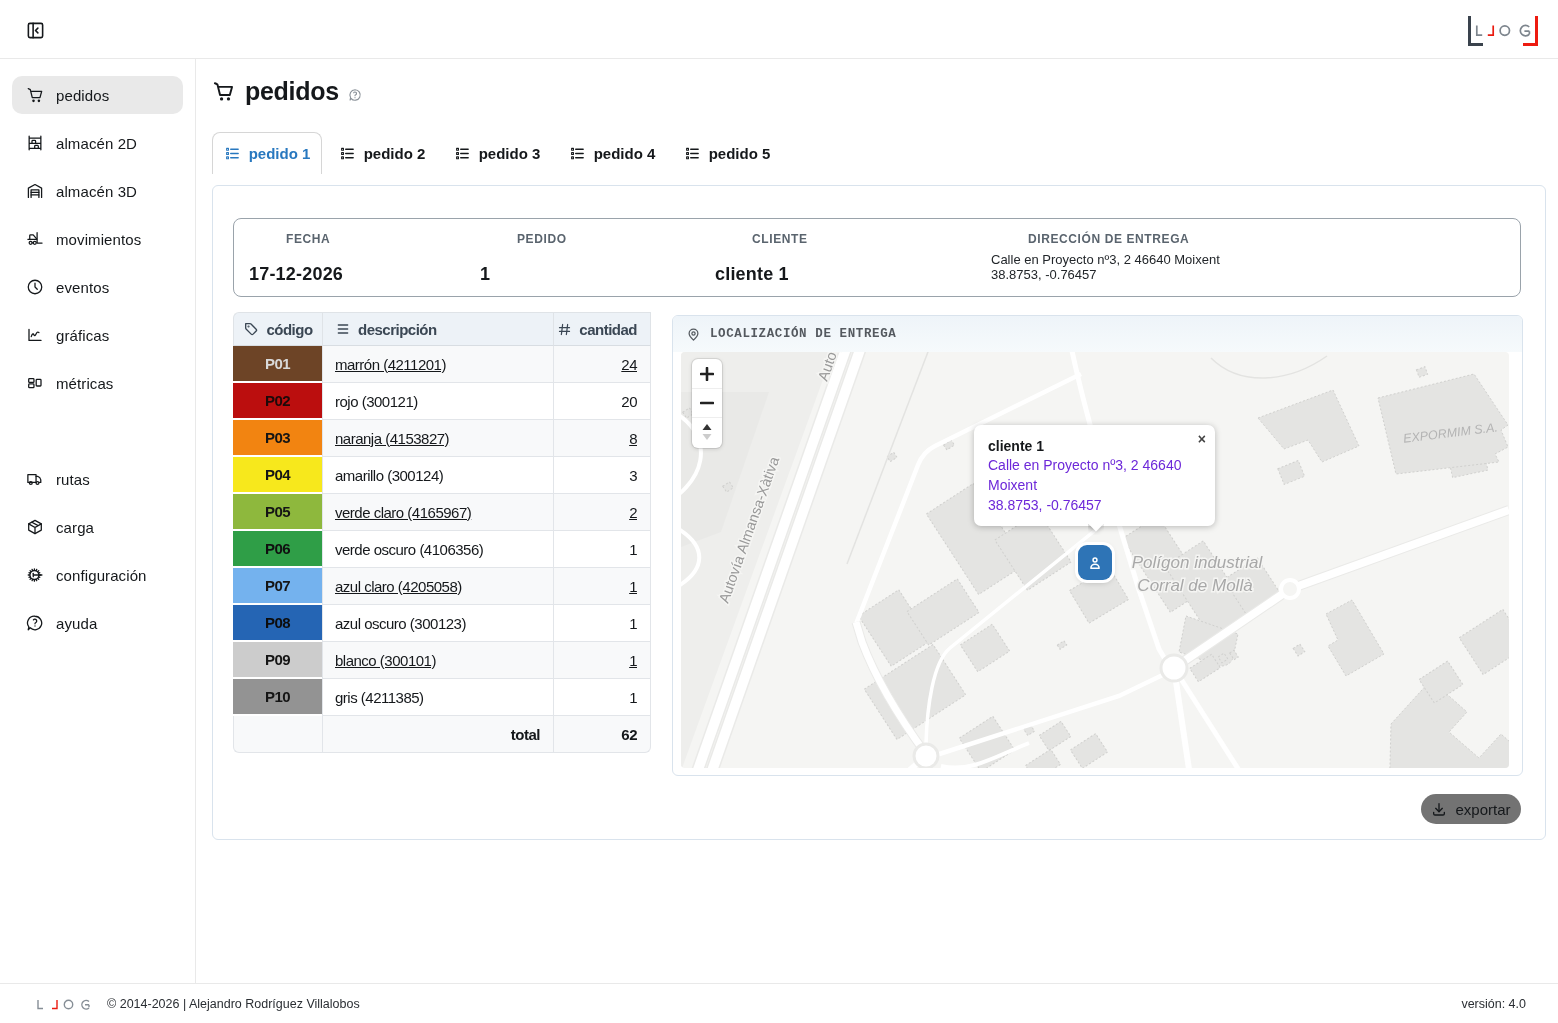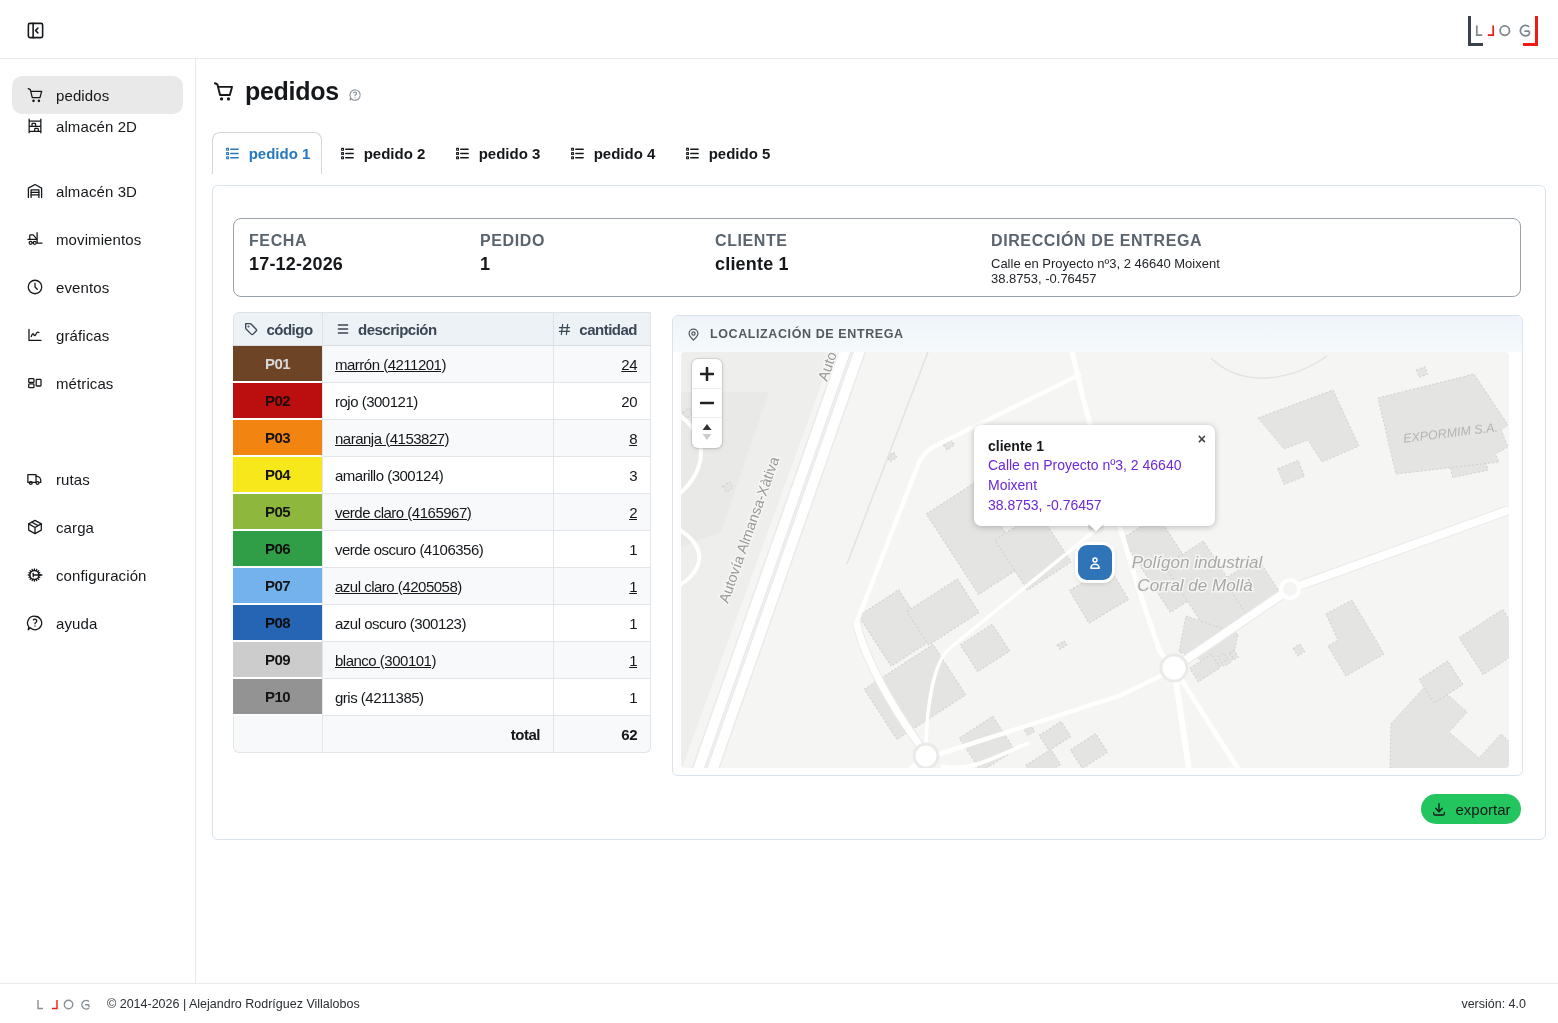--- a/index.html
+++ b/index.html
@@ -37,22 +37,22 @@
   .tab.act { border:1px solid #d6d6d6; border-bottom:none; border-radius:8px 8px 0 0; color:#2878bf; }
 
   
   .panel { position:absolute; left:212px; top:185px; width:1334px; height:655px;
     border:1px solid #d9e3ed; border-radius:6px; background:#fff; }
 
   
   .infobox { position:absolute; left:20px; top:32px; width:1288px; height:79px;
     border:1px solid #9aa3ab; border-radius:8px; }
   .ib { position:absolute; top:13px; }
-  .ib .lb { font-size:16px; font-weight:bold; color:#5a646e; letter-spacing:.6px; }
-  .ib .vl { font-size:18px; font-weight:bold; color:#15181b; margin-top:4px; letter-spacing:.2px; }
+  .ib .lb { font-size:12px; font-weight:bold; color:#5a646e; letter-spacing:.6px;margin-left:37px; }
+  .ib .vl { font-size:18px; font-weight:bold; color:#15181b; margin-top:18px; letter-spacing:.2px; }
   .ib .ad { font-size:13px; color:#22262a; margin-top:6px; line-height:15px; }
 
   
   table.tb { position:absolute; left:20px; top:126px; width:418px; border-collapse:separate;
     border-spacing:0; font-size:15px; letter-spacing:-0.5px; }
   .tb th { background:#edf2f7; color:#3b4754; font-weight:bold; height:34px;
     border-top:1px solid #dfe3e7; border-bottom:1px solid #d8dde2; text-align:left; }
   .tb th .thw { display:flex; align-items:center; }
   .tb th svg { margin-right:7px; }
   .tb td { height:37px; border-bottom:1px solid #e2e5e9; }
@@ -69,21 +69,21 @@
   .tb td.c1 { border-bottom:2px solid #fff; }
   .tb tr.tot td { font-weight:bold; background:#f8f9fa; }
   .tb tr.tot td.c1 { border-bottom:1px solid #e2e5e9; border-left:1px solid #e2e5e9; border-bottom-left-radius:6px; }
   .tb tr.tot td.c2 { text-align:right; padding-right:13px; }
   .tb tr.tot td.c3 { border-bottom-right-radius:6px; }
 
   
   .mpanel { position:absolute; left:459px; top:129px; width:851px; height:461px;
     border:1px solid #d9e3ed; border-radius:6px; background:#fff; overflow:hidden; }
   .mhead { height:36px; background:linear-gradient(#eef4f9,#f6fafc); display:flex; align-items:center; padding-left:13px;
-    font-size:12.5px; font-weight:bold; color:#54595f; letter-spacing:.6px; }
+    font-size:12.5px; font-weight:bold; color:#54595f; letter-spacing:.6px;font-family:Liberation Mono, monospace; }
   .mhead svg { margin-right:9px; }
   .mapwrap { position:absolute; left:8px; top:36px; width:828px; height:416px; border-radius:4px; overflow:hidden; }
 
   
   .zctl { position:absolute; left:11px; top:7px; width:30px; height:89px; background:#fff;
     border-radius:6px; box-shadow:0 0 0 1px rgba(0,0,0,.08), 0 1px 4px rgba(0,0,0,.15); }
   .zctl .zc { height:29px; display:flex; align-items:center; justify-content:center; }
   .zctl .zc + .zc { border-top:1px solid #eee; }
 
   
@@ -92,21 +92,21 @@
   .pop .t { font-size:14px; font-weight:bold; color:#15181b; }
   .pop .l { font-size:14px; color:#6d28d9; margin-top:1px; line-height:20px; }
   .pop .x { position:absolute; right:9px; top:6px; font-size:14px; color:#444; font-weight:bold; }
   .ptip { position:absolute; left:407px; top:172px; width:16px; height:11px; overflow:hidden; }
   .ptip::after { content:""; position:absolute; left:2px; top:-7px; width:12px; height:12px;
     background:#fff; transform:rotate(45deg); box-shadow:0 1px 5px rgba(0,0,0,.3); }
   .marker { position:absolute; left:397px; top:193px; width:34px; height:35px; background:#2e74b6;
     border-radius:9px; box-shadow:0 0 0 3px #fff, 0 2px 6px rgba(0,0,0,.25); display:flex; align-items:center; justify-content:center; }
 
   
-  .export { position:absolute; right:24px; bottom:15px; width:100px; height:30px; background:#22c55e;
+  .export { position:absolute; right:24px; bottom:15px; width:100px; height:30px; background:#737373;
     border-radius:16px; display:flex; align-items:center; justify-content:center; font-size:15px; color:#15181b; }
   .export svg { margin-right:8px; }
 
   
   .footer { position:absolute; left:0; top:983px; width:1558px; height:40px; border-top:1px solid #e9e9e9;
     background:#fff; font-size:12.5px; color:#2a2e33; }
   .fleft { position:absolute; left:37px; top:13px; display:flex; align-items:center; }
   .fleft .cp { margin-left:12px; }
   .fright { position:absolute; right:32px; top:13px; }
 </style>
@@ -138,21 +138,21 @@
 
   <div class="sidebar" id="sidebar">
       <div class="mi act" style="top:17px">
   <svg class="ic" width="18" height="18" viewBox="0 0 24 24" fill="none" stroke="#15181b" stroke-width="1.7" stroke-linecap="round" stroke-linejoin="round">
           <path d="M3 3.4c1 .3 1.9.8 2.7 1.4l2.7 10.8h10.2l2.3-8.4H6.6"></path>
           <circle cx="10" cy="19.8" r="1.7" fill="currentColor" stroke="none"></circle>
           <circle cx="17.2" cy="19.8" r="1.7" fill="currentColor" stroke="none"></circle>
         </svg>
   <span>pedidos</span>
       </div>
-      <div class="mi" style="top:48px">
+      <div class="mi" style="top:65px">
   <svg class="ic" width="18" height="18" viewBox="0 0 24 24" fill="none" stroke="#15181b" stroke-width="1.7" stroke-linecap="round" stroke-linejoin="round">
           <path d="M4.2 3v18M19.8 3v18M4.2 5.6h15.6M4.2 12.4h15.6M4.2 19.2h15.6"></path>
           <path d="M8 12.4V9.5a1 1 0 0 1 1-1h2.8a1 1 0 0 1 1 1v2.9"></path>
           <path d="M11.6 19.2v-2.9a1 1 0 0 1 1-1h2.8a1 1 0 0 1 1 1v2.9"></path>
         </svg>
   <span>almacén 2D</span>
       </div>
       <div class="mi" style="top:113px">
   <svg class="ic" width="18" height="18" viewBox="0 0 24 24" fill="none" stroke="#15181b" stroke-width="1.7" stroke-linecap="round" stroke-linejoin="round">
           <path d="M3.2 20.6V8.2L12 3.4l8.8 4.8v12.4"></path>

